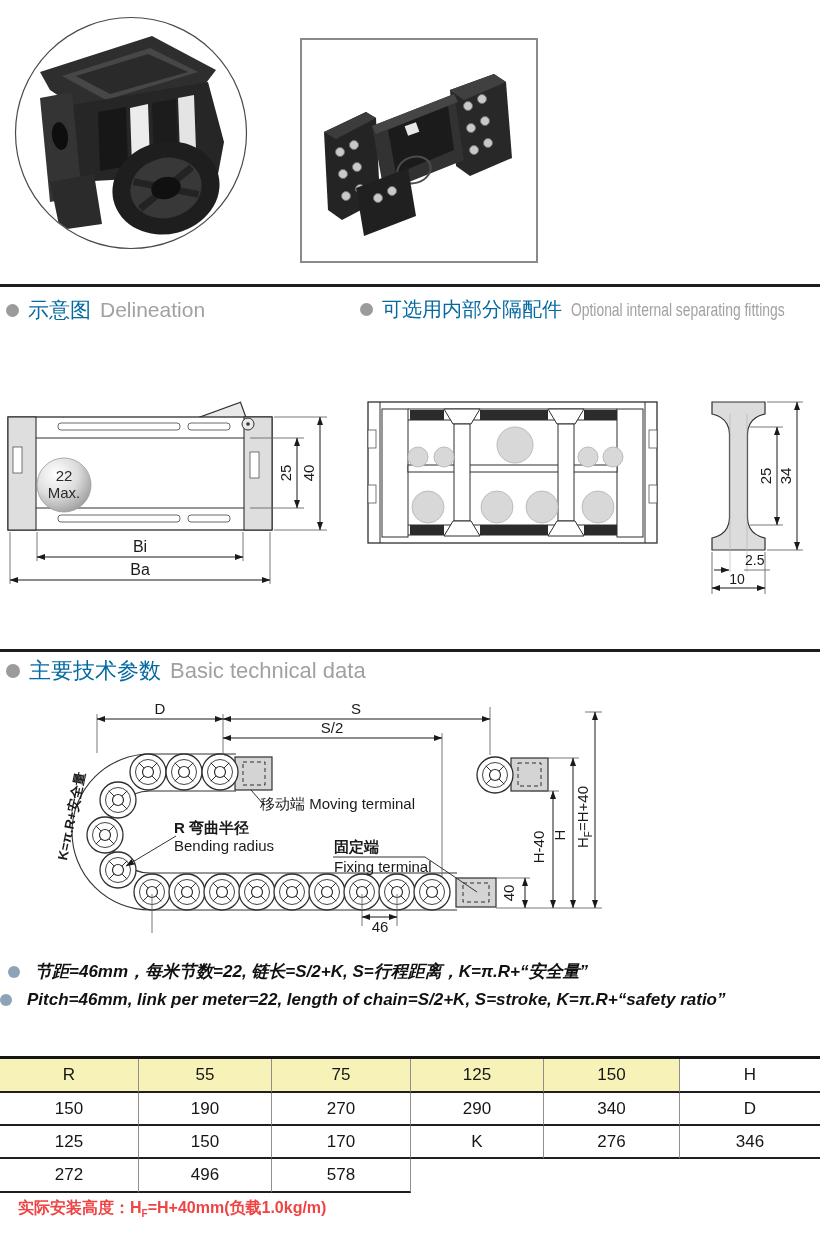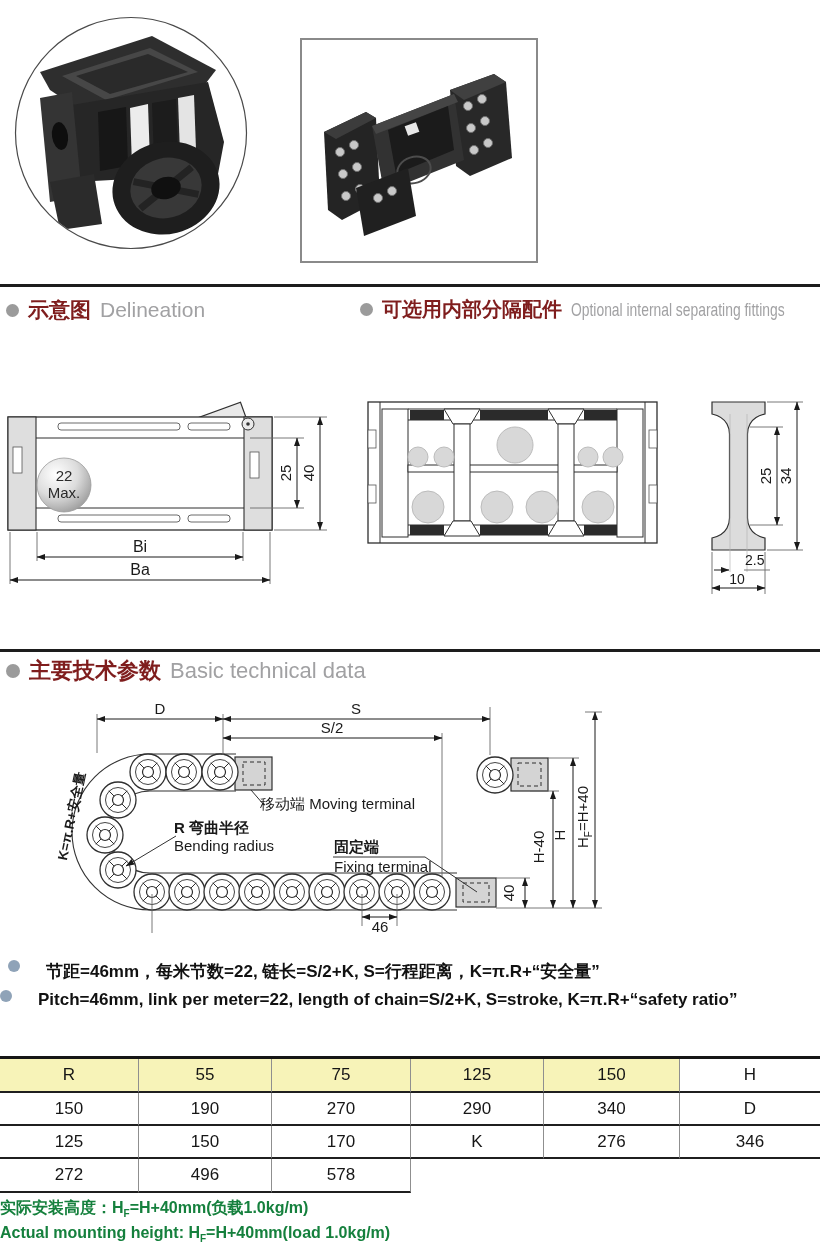--- a/index.html
+++ b/index.html
@@ -4,35 +4,35 @@
 <style>
   html,body{margin:0;padding:0;background:#fff;}
   .page{position:relative;width:820px;height:1250px;background:#fff;overflow:hidden;
         font-family:"Liberation Sans","DejaVu Sans",sans-serif;color:#111;}
   .abs{position:absolute;}
   svg{font-family:"Liberation Sans","DejaVu Sans",sans-serif;}
   .divider{position:absolute;left:0;width:820px;background:#1d1d1d;}
   .sec-header{position:absolute;display:flex;align-items:center;gap:9px;white-space:nowrap;}
   .dot{width:13px;height:13px;border-radius:50%;background:#9b9b9b;flex:0 0 auto;}
   .dot-lg{width:14px;height:14px;}
-  .cn-title{color:#7f1d1d;font-weight:700;font-size:21px;}
+  .cn-title{color:#0369a1;font-weight:400;font-size:21px;}
   .en-title{color:#a1a1a3;font-size:21px;}
   .cond{display:inline-block;transform:scaleX(.73);transform-origin:0 50%;font-size:19px;}
-  .note-line{position:absolute;display:flex;gap:26px;white-space:nowrap;font-size:17px;}
+  .note-line{position:absolute;display:flex;align-items:center;gap:15px;white-space:nowrap;font-size:17px;font-style:italic;}
   .dot-steel{width:12px;height:12px;border-radius:50%;background:#8fa3b8;flex:0 0 auto;}
   .note-cn{font-weight:700;}
   .note-en{font-weight:600;}
   .spec-table{position:absolute;left:0;top:1056px;width:820px;display:grid;
               grid-template-columns:139px 133px 139px 133px 136px 140px;
               grid-template-rows:34px 33px 33px 34px;border-top:3px solid #161616;}
   .cell{display:flex;align-items:center;justify-content:center;font-size:17px;color:#161616;
         border-right:1px solid #8f8f8f;border-bottom:2px solid #1f1f1f;background:#fff;}
   .cell:nth-child(6n){border-right:none;}
   .cell.head{background:#f7f3b8;}
-  .foot{position:absolute;left:0;font-size:16px;white-space:nowrap;color:#15803d;}
+  .foot{position:absolute;left:18px;font-size:16px;white-space:nowrap;color:#ef4444;}
   .foot sub{font-size:10px;}
   .foot-cn{font-weight:700;}
   .foot-en{font-weight:600;}
   .photo-frame{position:absolute;left:300px;top:38px;width:234px;height:221px;
                border:2px solid #8a8a8a;background:#fff;}
 </style>
 </head>
 <body>
 
 <div class="page">
@@ -387,17 +387,14 @@
     <div class="cell">276</div>
     <div class="cell">346</div>
     <div class="cell">272</div>
     <div class="cell">496</div>
     <div class="cell">578</div>
   </div>
 
   <div class="foot foot-cn" style="top:1198px">
     <span>实际安装高度：H</span><sub>F</sub><span>=H+40mm(负载1.0kg/m)</span>
   </div>
-  <div class="foot foot-en" style="top:1224px">
-    <span>Actual mounting height: H</span><sub>F</sub><span>=H+40mm(load 1.0kg/m)</span>
-  </div>
 
 </div>
 
 </body></html>

